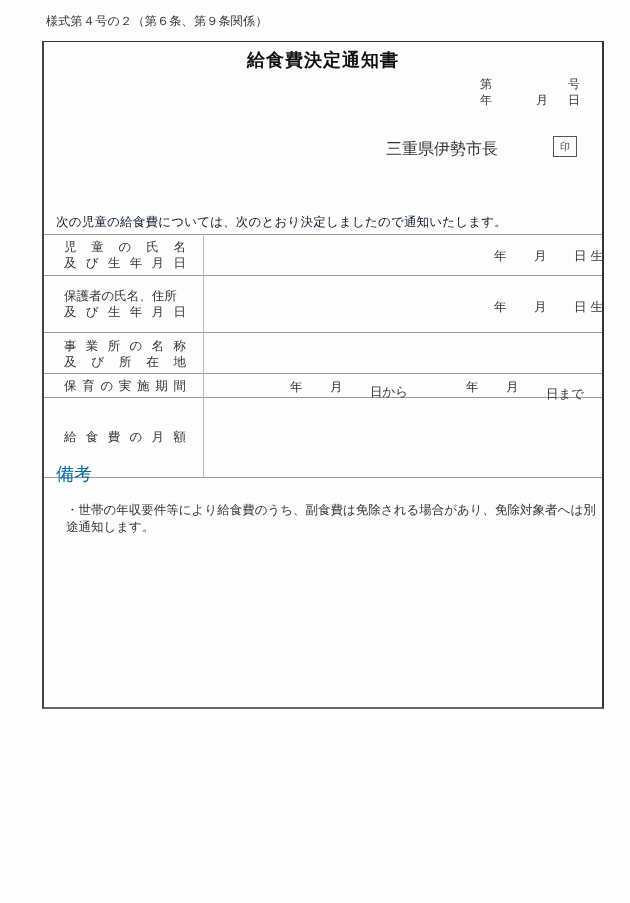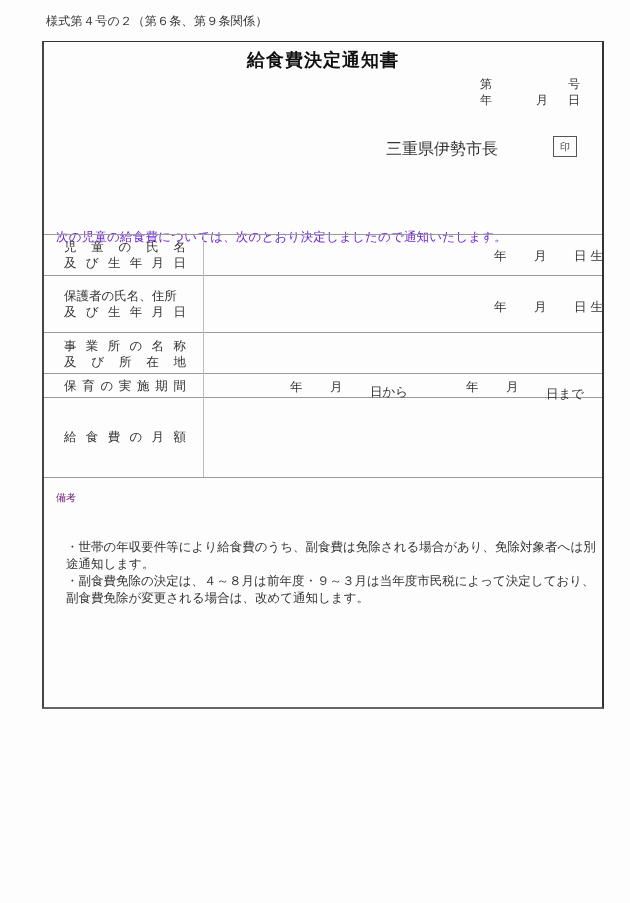--- a/index.html
+++ b/index.html
@@ -78,23 +78,23 @@
       height: 19px;
       border: 1px solid #555;
       font-size: 10px;
       text-align: center;
       line-height: 19px;
       color: #444;
     }
     .intro {
       position: absolute;
       left: 12px;
-      top: 187px;
-      font-size: 12.5px;
-      color: #6d28d9;
+      top: 172px;
+      font-size: 12.5px;
+      color: #0f172a;
       letter-spacing: 0.2px;
     }
     .hline {
       position: absolute;
       left: 0;
       width: 100%;
       height: 0;
       border-top: 1px solid #999;
     }
     .vline {
@@ -123,33 +123,32 @@
     }
     .val {
       position: absolute;
       font-size: 12.5px;
       color: #333;
       white-space: nowrap;
     }
     .remarks-title {
       position: absolute;
       left: 12px;
-      top: 449px;
-      font-size: 10px;
-      color: #701a75;
+      top: 420px;
+      font-size: 18px;
+      color: #0369a1;
     }
     .remarks {
       position: absolute;
       left: 22px;
       top: 459px;
       width: 530px;
       font-size: 12.5px;
       line-height: 17px;
       color: #333;
-      margin-top: 37px;
     }
     .remarks p {
       margin: 0;
     }
   </style>
 </head>
 <body>
 
 <div class="form-code">様式第４号の２（第６条、第９条関係）</div>
 
@@ -264,16 +263,15 @@
       <span>の</span>
       <span>月</span>
       <span>額</span>
     </span>
   </div>
   <div class="val" style="top:365px;left:170px;width:380px;height:60px"></div>
 
   <div class="remarks-title">備考</div>
   <div class="remarks">
     <p>・世帯の年収要件等により給食費のうち、副食費は免除される場合があり、免除対象者へは別途通知します。</p>
-    <p>・副食費免除の決定は、４～８月は前年度・９～３月は当年度市民税によって決定しており、副食費免除が変更される場合は、改めて通知します。</p>
   </div>
 
 </div>
 
 </body></html>

